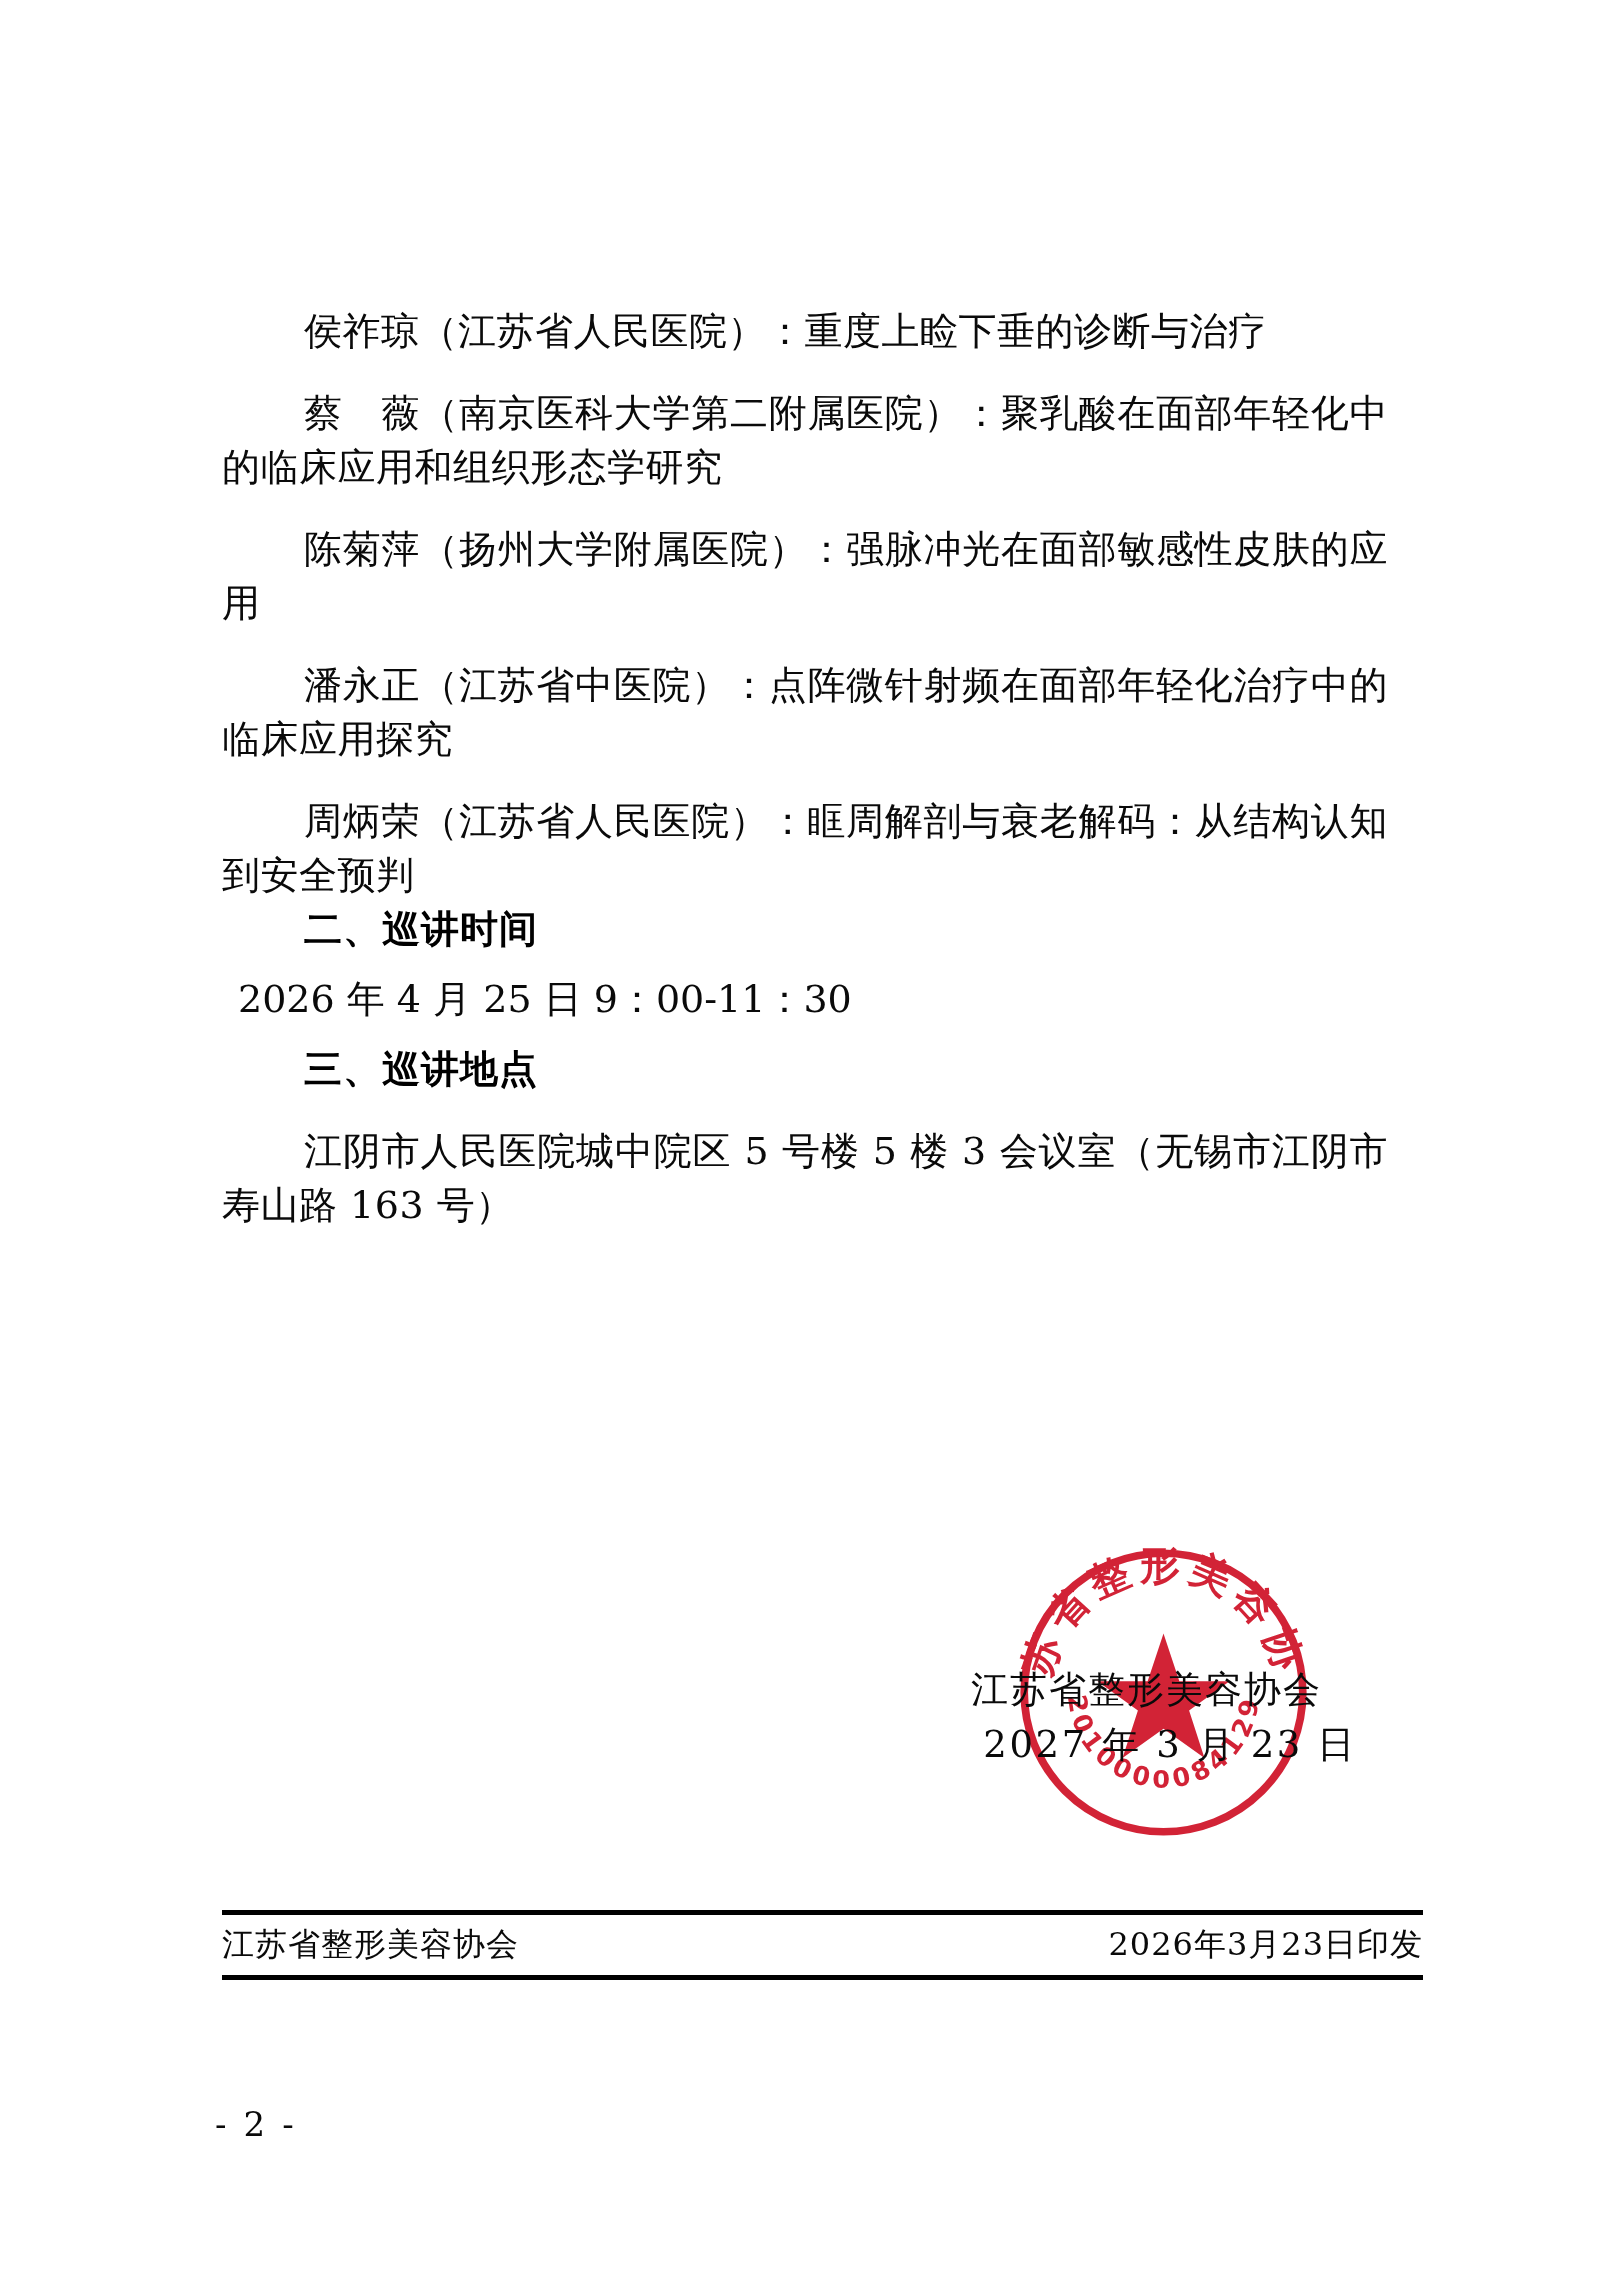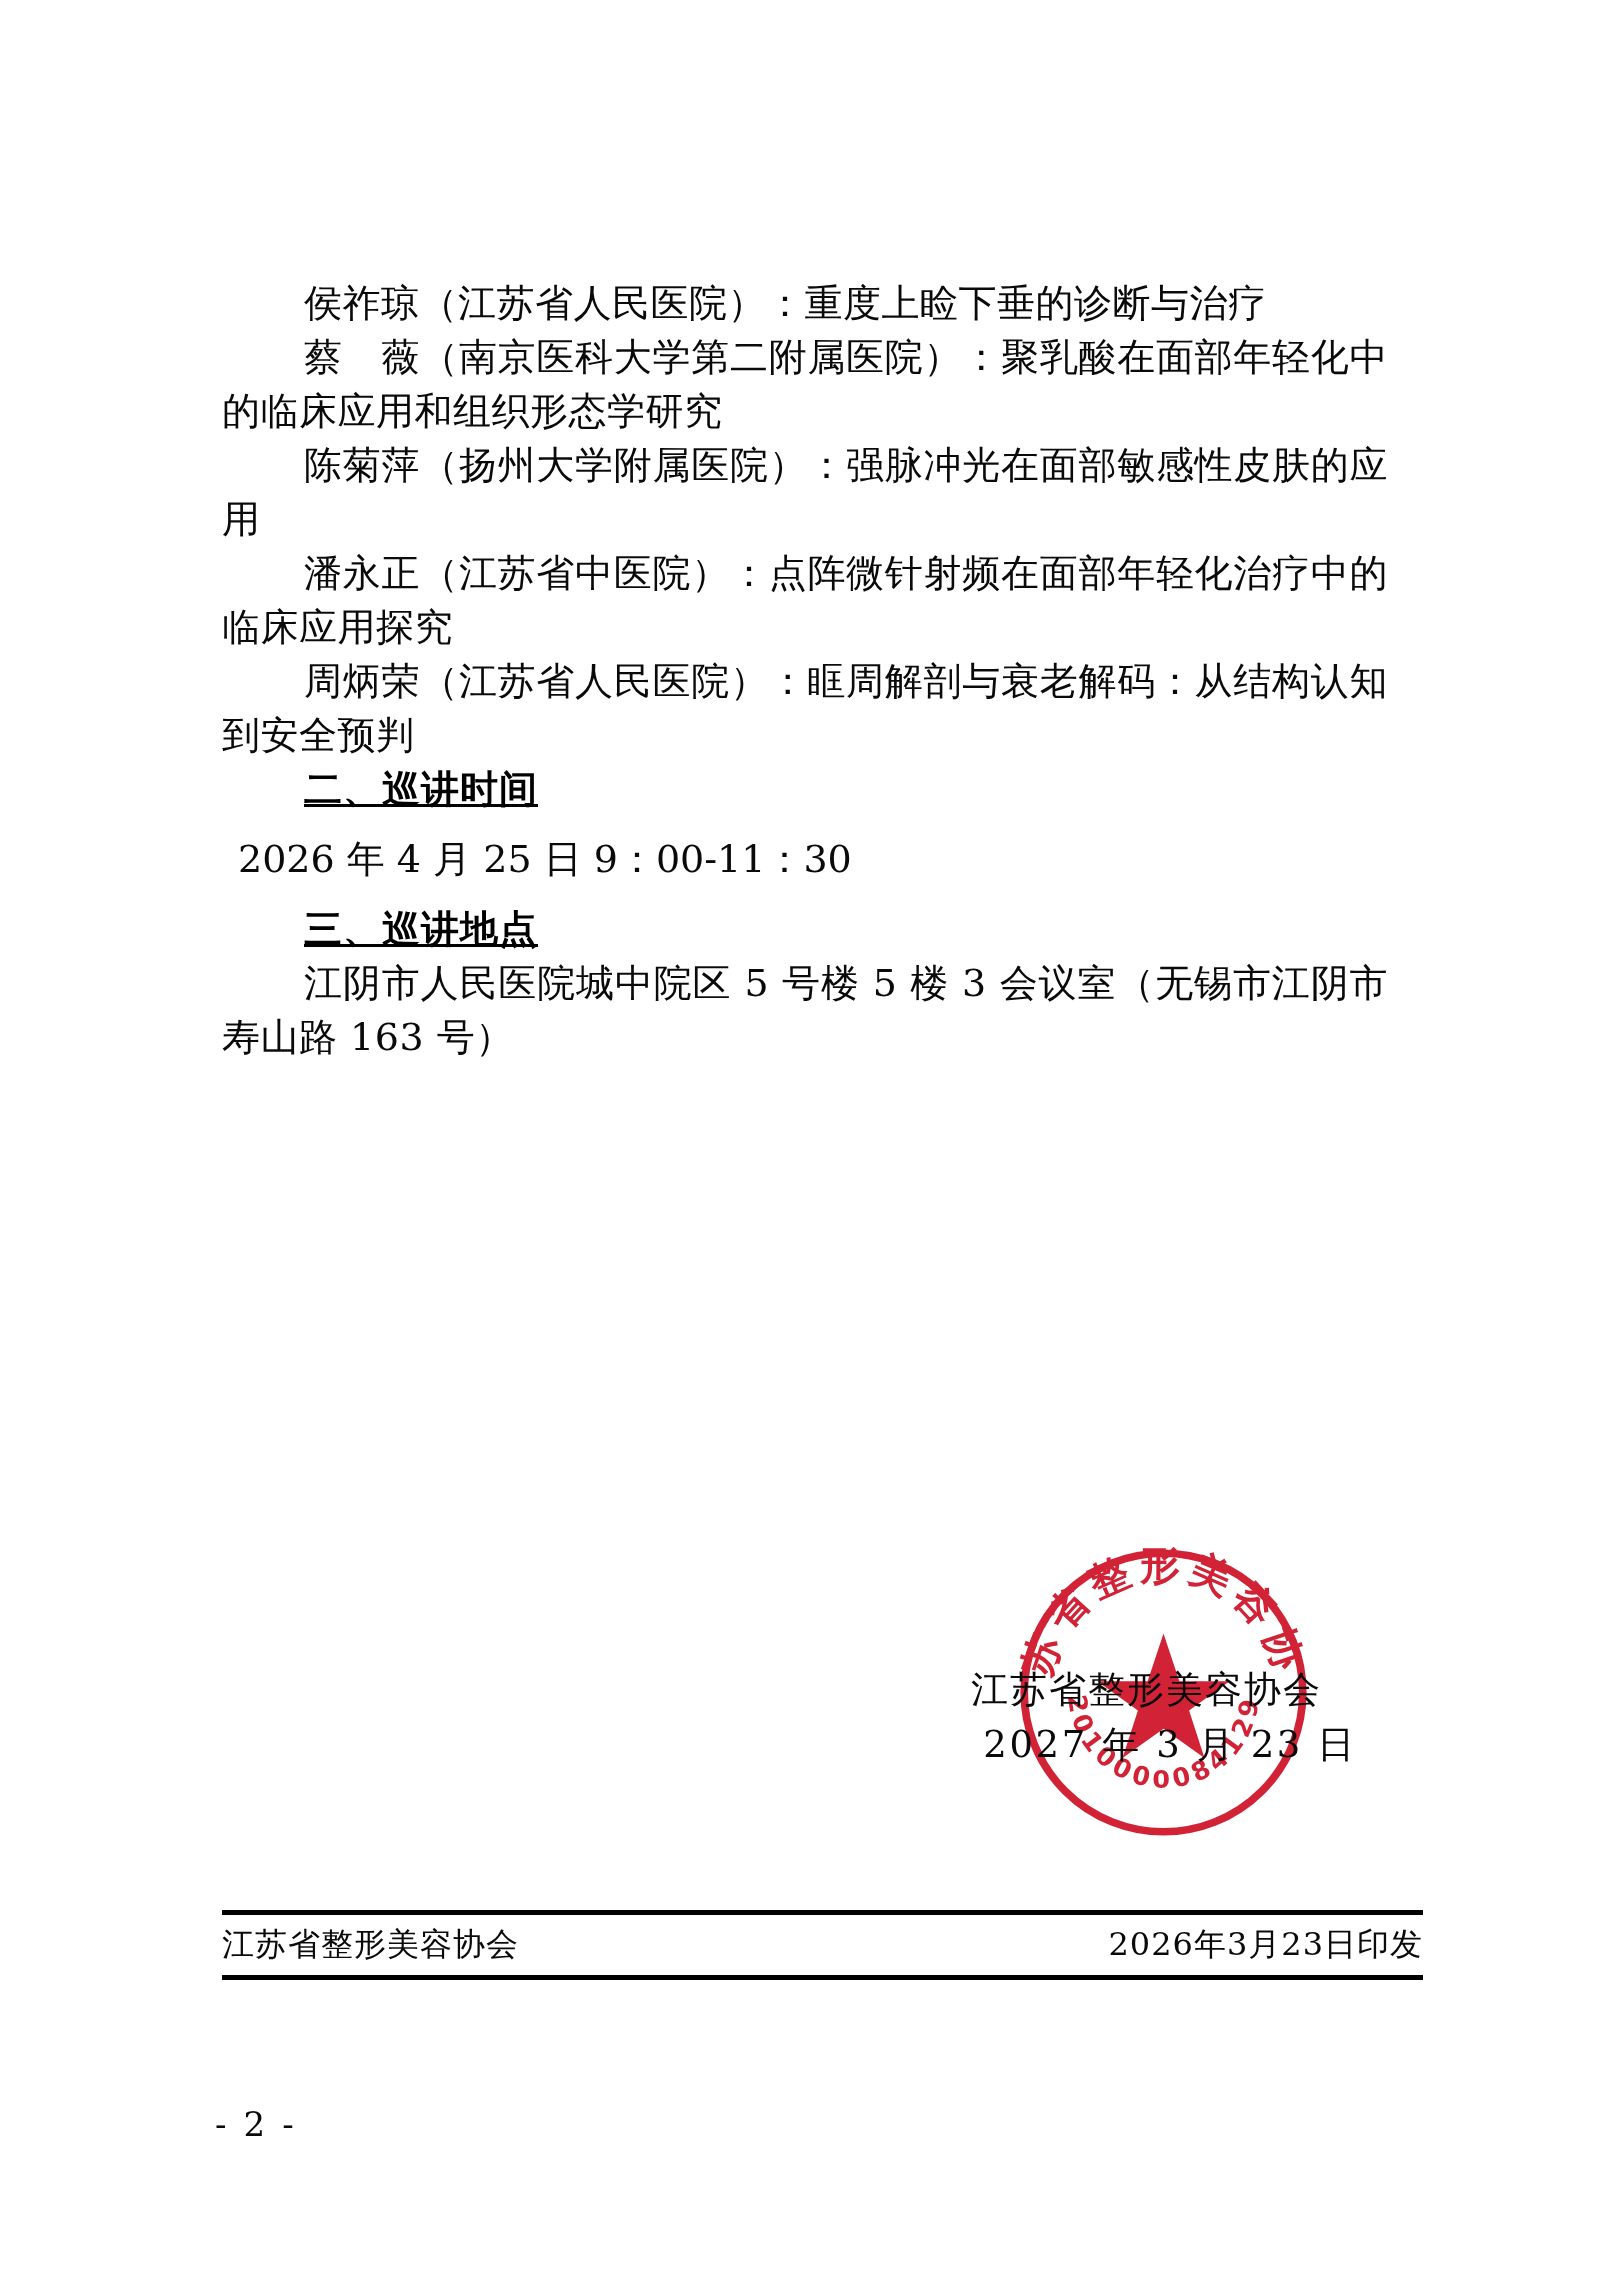--- a/index.html
+++ b/index.html
@@ -35,32 +35,32 @@
     letter-spacing: 0.5px;
     text-align: justify;
     text-justify: inter-character;
     margin: 0 0 0 0;
     color: #0a0a0a;
     white-space: pre-wrap;
     word-break: break-all;
   }
   .para.indent {
     text-indent: 82px;
+    margin-top: 28px;
   }
 
   .heading {
     font-family: "DejaVu Sans", "Liberation Sans", sans-serif;
     font-size: 38px;
     line-height: 54px;
     font-weight: bold;
     letter-spacing: 1px;
     text-indent: 82px;
     margin: 0;
     color: #000000;
-    text-decoration: underline;
   }
 
   .plain {
     font-family: "DejaVu Serif", "Liberation Serif", serif;
     font-size: 38px;
     line-height: 54px;
     text-indent: 0;
     margin: 16px;
     color: #0a0a0a;
   }

